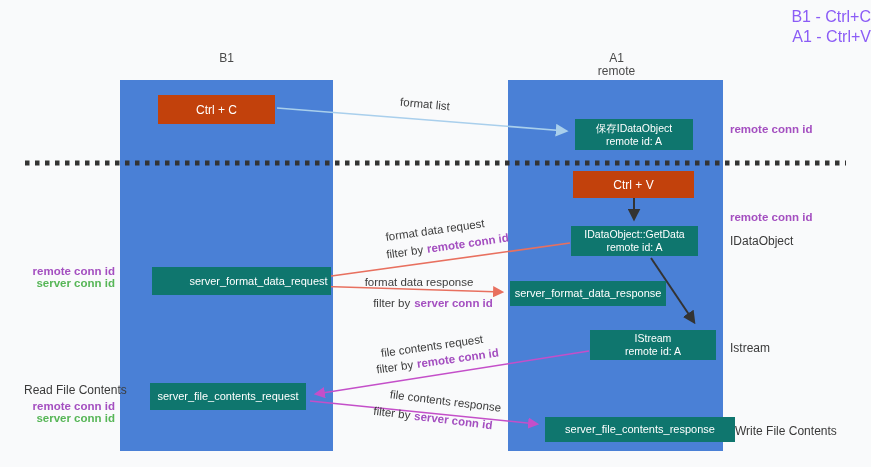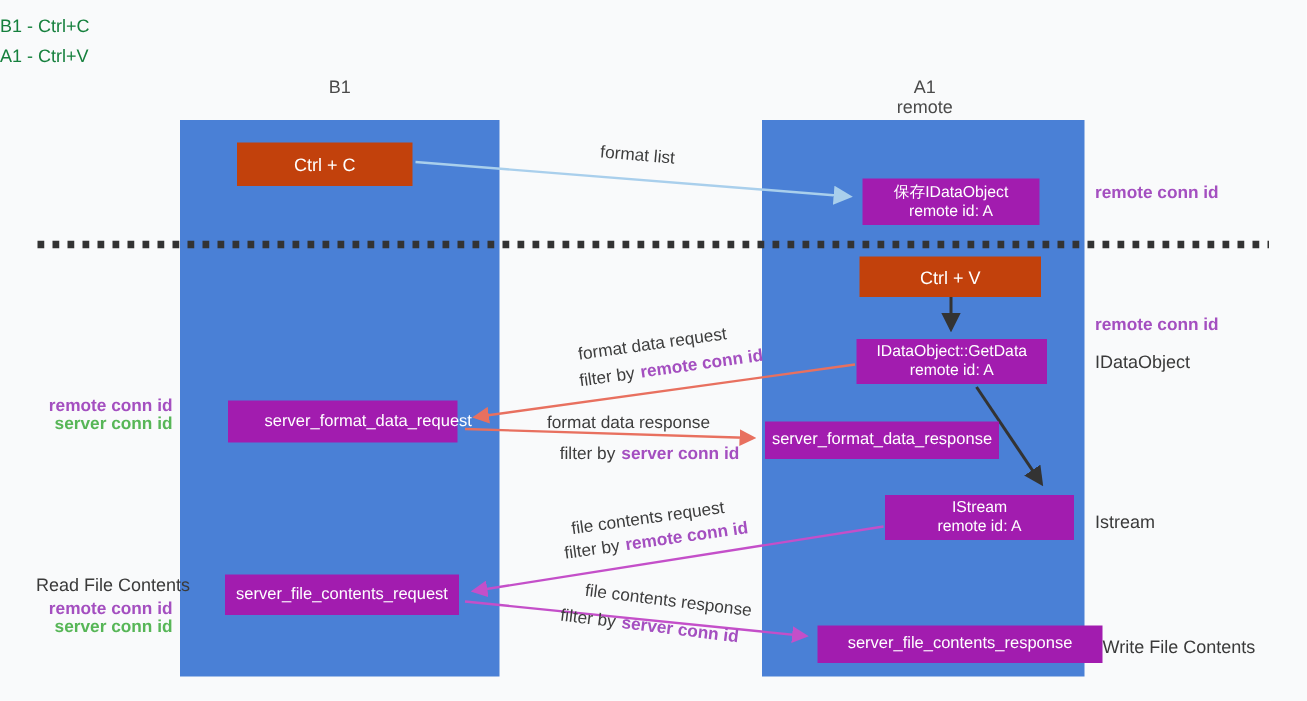--- a/index.html
+++ b/index.html
@@ -3,28 +3,28 @@
 <meta charset="utf-8">
 <style>
   * { margin:0; padding:0; box-sizing:border-box; }
   html,body { font-family:"Liberation Sans", sans-serif; }
   .canvas {
     position:relative; width:871px; height:467px;
     background:#f9fafb; overflow:hidden;
     font-family:"Liberation Sans", sans-serif;
   }
   .abs { position:absolute; }
-  .title { left:0; right:0; top:7px; text-align:left; color:#15803d;
-           font-size:12px; line-height:20px; }
+  .title { left:0; right:0; top:7px; text-align:right; color:#8b5cf6;
+           font-size:16px; line-height:20px; }
   .col-header { text-align:center; color:#4a4a4a; font-size:12px; line-height:13px; }
   .column { background:#4a80d6; }
   .node { display:flex; flex-direction:column; align-items:center; justify-content:center;
           color:#fff; text-align:center; }
   .node-green { background:#c2410c; font-size:12px; }
-  .node-orange { background:#a21caf; font-size:11px; line-height:13px; }
+  .node-orange { background:#0f766e; font-size:11px; line-height:13px; }
   .node-orange .small { font-size:10.5px; }
   .flow-label { color:#3d3d3d; font-size:11.5px; white-space:nowrap; text-align:center; }
   .hl-purple { color:#a44fc0; font-weight:bold; }
   .side-label { font-size:12px; color:#3a3a3a; white-space:nowrap; }
   .side-purple { color:#a44fc0; font-weight:bold; font-size:11.5px; }
   .side-green  { color:#57b657; font-weight:bold; font-size:11.5px; }
   .left-col-labels { text-align:right; }
   .prefix { padding-right:4px; }
   svg.layer { position:absolute; left:0; top:0; pointer-events:none; }
 </style>
@@ -93,21 +93,21 @@
 
   <div class="abs node node-green" style="left:573px; top:171px; width:121px; height:27px;">
     <div>Ctrl + V</div>
   </div>
 
   <div class="abs node node-orange" style="left:571px; top:226px; width:127px; height:30px;">
     <div class="small">IDataObject::GetData</div>
     <div class="small">remote id: A</div>
   </div>
 
-  <div class="abs node node-orange" style="left:152px; top:267px; width:153px; height:28px;padding-left:34px;">
+  <div class="abs node node-orange" style="left:152px; top:267px; width:179px; height:28px;padding-left:34px;">
     <div>server_format_data_request</div>
   </div>
 
   <div class="abs node node-orange" style="left:510px; top:281px; width:156px; height:25px;">
     <div>server_format_data_response</div>
   </div>
 
   <div class="abs node node-orange" style="left:590px; top:330px; width:126px; height:30px;">
     <div class="small">IStream</div>
     <div class="small">remote id: A</div>

